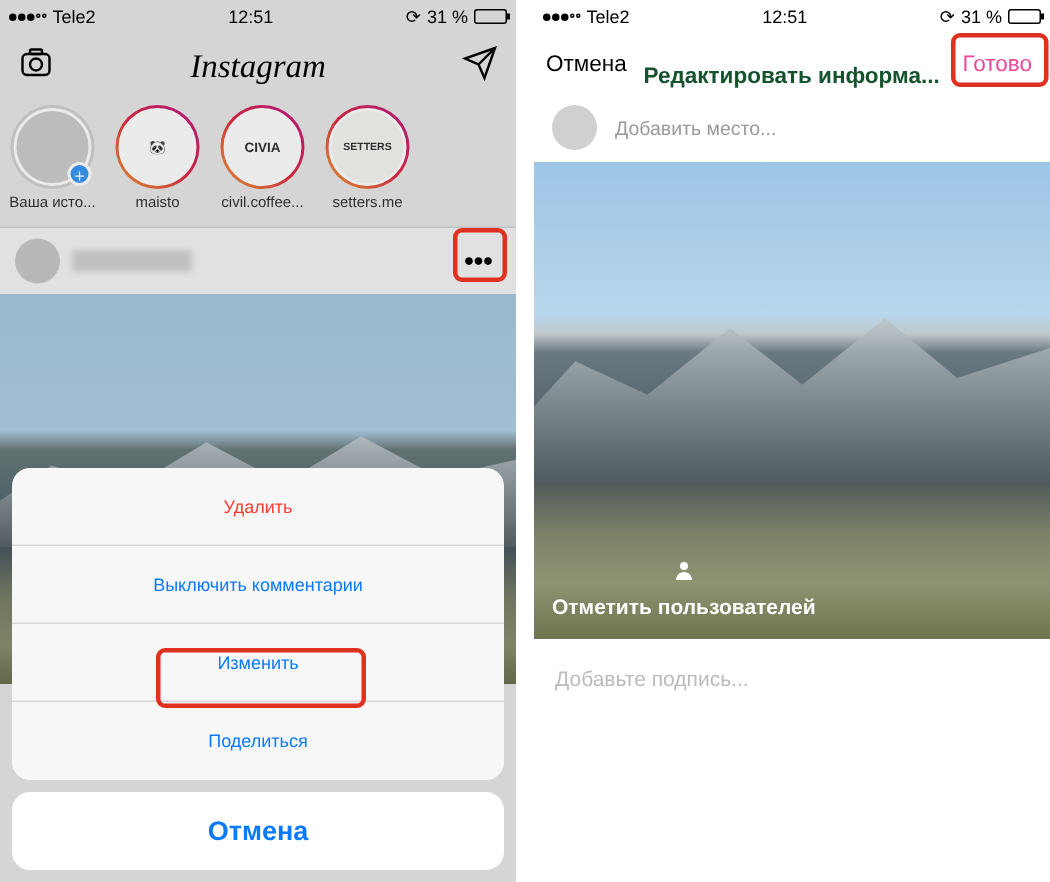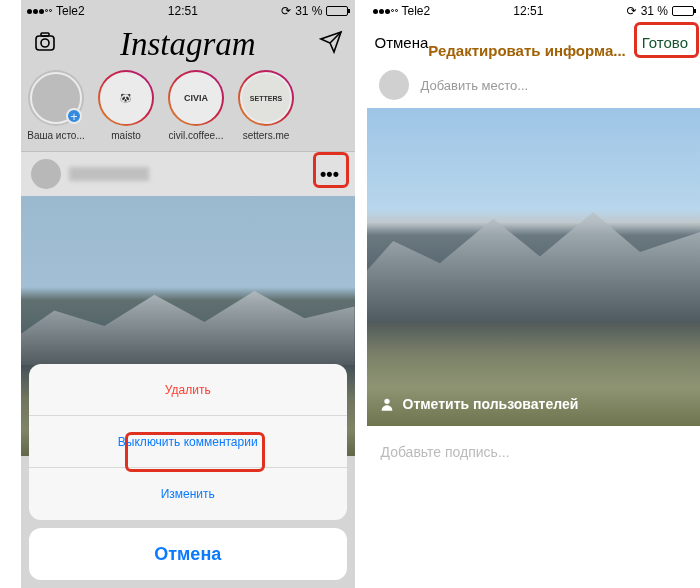--- a/index.html
+++ b/index.html
@@ -1,33 +1,33 @@
 <!DOCTYPE html>
 <html><head>
 <meta charset="utf-8">
 <style>
   * { box-sizing: border-box; margin: 0; padding: 0; }
   body { font-family: -apple-system, "Helvetica Neue", Arial, sans-serif; background: #fff; width: 700px; height: 588px; overflow: hidden; }
-  .container { display: flex; gap: 12px; padding-left: 21px; }
+  .container { display: flex; gap: 12px; }
   .phone { width: 344px; height: 588px; position: relative; background: #fff; overflow: hidden; }
   .phone.left { background: #e8e8e8; }
   
   
   .status-bar { height: 22px; display: flex; justify-content: space-between; align-items: center; padding: 0 6px; font-size: 12px; color: #000; }
   .status-left, .status-right { display: flex; align-items: center; gap: 4px; }
   .signal-dots { display: flex; gap: 1px; }
   .signal-dot { width: 5px; height: 5px; border-radius: 50%; background: #000; }
   .signal-dot.empty { background: transparent; border: 1px solid #000; width: 3px; height: 3px; }
   .battery-icon { width: 22px; height: 10px; border: 1px solid #000; border-radius: 2px; position: relative; }
   .battery-icon::after { content: ''; position: absolute; right: -3px; top: 2px; width: 2px; height: 4px; background: #000; }
   .battery-fill { height: 100%; width: 31%; background: #000; }
   
   
   .ig-header { height: 44px; display: flex; justify-content: space-between; align-items: center; padding: 0 12px; }
-  .ig-logo { font-family: cursive; font-size: 33px; font-style: italic; font-weight: 500; }
+  .ig-logo { font-family: cursive; font-size: 22px; font-style: italic; font-weight: 500; }
   .camera-icon svg, .send-icon svg { width: 24px; height: 24px; }
   
   
   .stories { display: flex; padding: 4px 2px 10px; gap: 4px; overflow: hidden; border-bottom: 1px solid rgba(0,0,0,.1); }
   .story { display: flex; flex-direction: column; align-items: center; width: 66px; flex-shrink: 0; }
   .story-ring { width: 56px; height: 56px; border-radius: 50%; padding: 2px; display: flex; align-items: center; justify-content: center; }
   .ring-none { background: #d0d0d0; }
   .ring-grad { background: linear-gradient(45deg, #f09433, #e6683c 25%, #dc2743 50%, #cc2366 75%, #bc1888); }
   .story-avatar { width: 100%; height: 100%; border-radius: 50%; background: #ccc; border: 2px solid #fff; display: flex; align-items: center; justify-content: center; font-size: 9px; font-weight: bold; color: #333; overflow: hidden; }
   .story-avatar.panda { background: #fff; }
@@ -58,30 +58,30 @@
   .action-sheet { position: absolute; left: 8px; right: 8px; bottom: 8px; }
   .sheet-group { background: #f7f7f7; border-radius: 12px; overflow: hidden; margin-bottom: 8px; }
   .sheet-item { height: 52px; display: flex; align-items: center; justify-content: center; font-size: 12px; color: #0a7aff; border-bottom: 1px solid rgba(0,0,0,.12); }
   .sheet-item:last-child { border-bottom: none; }
   .sheet-item.destructive { color: #ff3b30; }
   .sheet-cancel { background: #fff; border-radius: 12px; height: 52px; display: flex; align-items: center; justify-content: center; font-size: 18px; font-weight: 600; color: #0a7aff; }
   
   
   .edit-header { height: 40px; display: flex; align-items: center; padding: 0 8px; font-size: 15px; }
   .edit-cancel { color: #000; }
-  .edit-title { flex: 1; font-weight: 700; color: #a16207; white-space: nowrap; overflow: hidden; margin-top: 16px; }
-  .edit-done { color: #14532d; font-weight: 400; padding: 2px 4px; }
+  .edit-title { flex: 1; text-align: center; font-weight: 700; color: #14532d; white-space: nowrap; overflow: hidden; margin-top: 16px; }
+  .edit-done { color: #ec4899; font-weight: 400; padding: 2px 4px; }
   
   .location-row { display: flex; align-items: center; padding: 8px 12px; gap: 12px; }
   .loc-avatar { width: 30px; height: 30px; border-radius: 50%; background: #d0d0d0; }
   .loc-text { font-size: 13px; color: #999; }
   
   .photo2 { width: 100%; height: 318px; background: linear-gradient(180deg, #9ec5e6 0%, #b8d6ec 32%, #c0c8cc 36%, #6a7880 40%, #52626a 55%, #485258 65%, #7c8268 78%, #8e9472 88%, #6e744e 100%); position: relative; }
   .photo2::before { content: ''; position: absolute; left: 0; right: 0; top: 32%; height: 35%; background: linear-gradient(180deg, rgba(190,200,205,.85), rgba(80,92,98,.98)); clip-path: polygon(0 55%, 8% 28%, 22% 48%, 38% 8%, 52% 42%, 68% 2%, 82% 38%, 100% 20%, 100% 100%, 0 100%); }
-  .tag-users { position: absolute; left: 12px; bottom: 14px; display: flex; align-items: center; gap: 8px; color: #fff; font-size: 14px; font-weight: 600; }
+  .tag-users { position: absolute; left: 12px; bottom: 14px; display: flex; align-items: center; gap: 8px; color: #fff; font-size: 14px; font-weight: 600; flex-direction: column; }
   .tag-users svg { width: 16px; height: 16px; }
   
   .caption-row { padding: 18px 14px; font-size: 14px; color: #bbb; }
 </style>
 </head>
 <body>
 
 <div class="container">
 
   <div class="phone left">
@@ -156,20 +156,21 @@
     </div>
 
     <div class="photo"></div>
 
     <div class="dimmer"></div>
     <div class="action-sheet">
       <div class="sheet-group">
         <div class="sheet-item destructive">Удалить</div>
         <div class="sheet-item">Выключить комментарии</div>
         <div class="sheet-item">Изменить</div>
+        <div class="sheet-item">Поделиться</div>
       </div>
       <div class="sheet-cancel">Отмена</div>
     </div>
 
     <div class="highlight-red hl-more"></div>
     <div class="highlight-red hl-edit"></div>
   </div>
 
   <div class="phone">
     <div class="status-bar">

